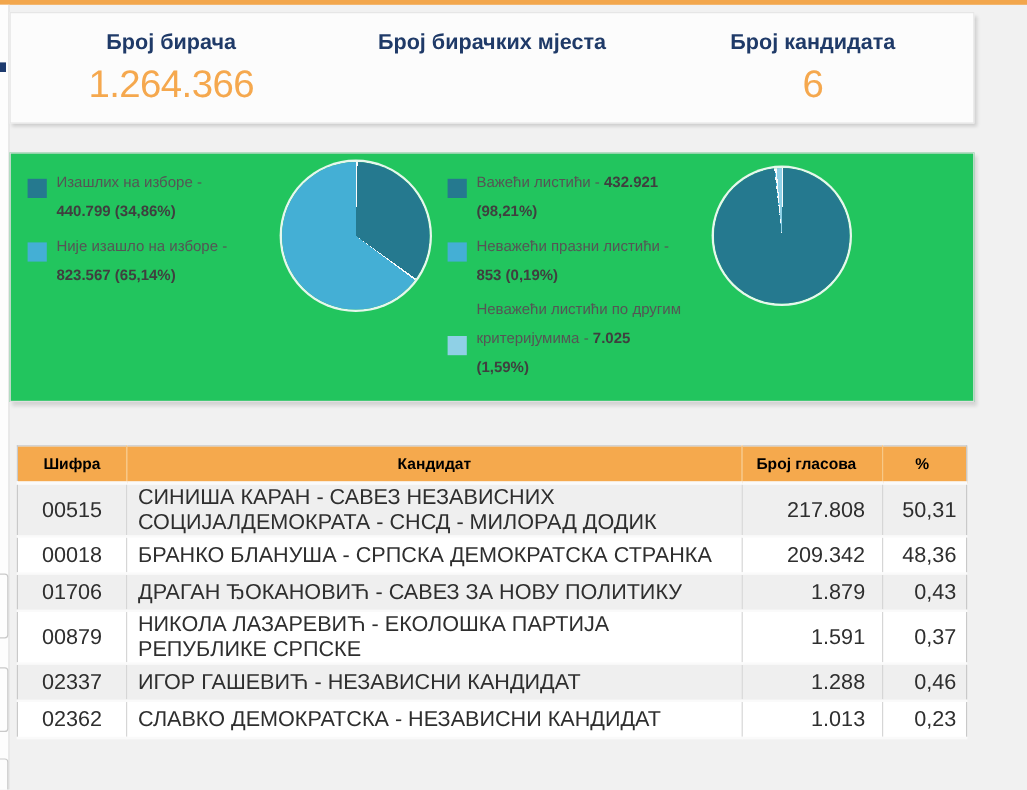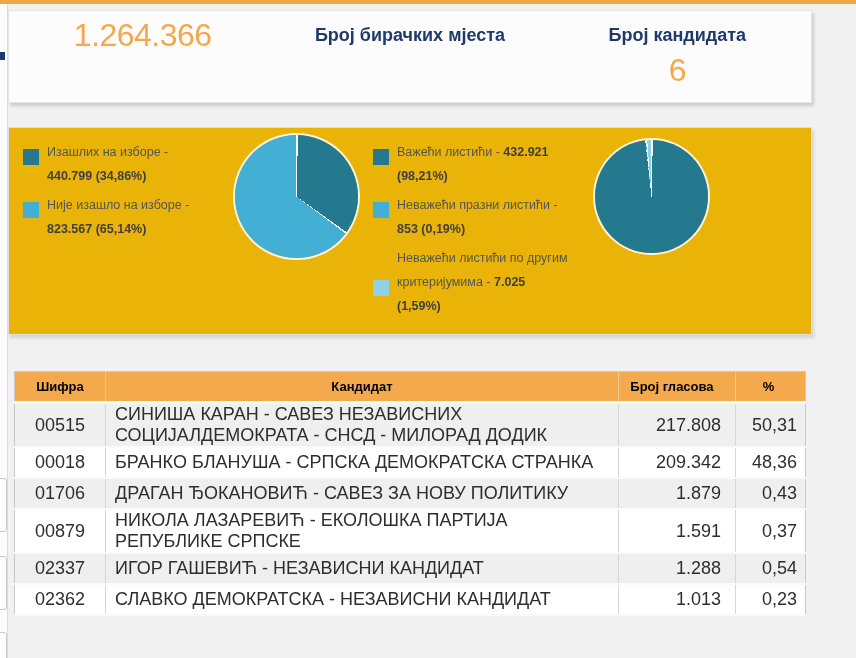--- a/index.html
+++ b/index.html
@@ -20,21 +20,21 @@
   .f3{top:628px;height:40px;}
 
   
   .panel{position:absolute;left:8px;box-sizing:border-box;}
   .stats{top:10px;width:804px;height:93px;background:#fcfcfc;border:1px solid #e6e6e6;
          box-shadow:2px 3px 3px rgba(0,0,0,0.15);display:flex;}
   .stat{flex:1;text-align:center;}
   .stat-label{margin-top:14px;font-size:18px;font-weight:bold;color:#1f3a68;}
   .stat-value{margin-top:6px;font-size:32px;color:#f5a84e;letter-spacing:-0.5px;}
 
-  .charts{top:127px;width:804px;height:208px;background:#eab308;border:1px solid #e0e0e0;
+  .charts{top:127px;width:804px;height:208px;background:#22c55e;border:1px solid #e0e0e0;
           box-shadow:2px 3px 3px rgba(0,0,0,0.12);}
   .legend{position:absolute;font-size:12.5px;color:#555;}
   .turnout-legend{left:14px;top:12px;width:200px;}
   .ballots-legend{left:364px;top:12px;width:195px;}
   .li{display:flex;align-items:flex-start;margin-bottom:5px;}
   .sq{width:16px;height:16px;flex:none;margin-top:9px;margin-right:8px;}
   .ballots-legend .li:nth-child(3) .sq{margin-top:34px;}
   .lt{display:block;width:168px;line-height:24px;}
   .ballots-legend .lt{width:171px;}
   .lt b{color:#3f3f3f;}
@@ -67,20 +67,21 @@
 
 <div class="left-sliver">
   <div class="navy-dash"></div>
   <div class="frag f1"></div>
   <div class="frag f2"></div>
   <div class="frag f3"></div>
 </div>
 
 <div class="panel stats">
   <div class="stat">
+    <div class="stat-label">Број бирача</div>
     <div class="stat-value">1.264.366</div>
   </div>
   <div class="stat">
     <div class="stat-label">Број бирачких мјеста</div>
   </div>
   <div class="stat">
     <div class="stat-label">Број кандидата</div>
     <div class="stat-value">6</div>
   </div>
 </div>
@@ -150,21 +151,21 @@
     <tr>
       <td class="col-code">00879</td>
       <td class="cand">НИКОЛА ЛАЗАРЕВИЋ - ЕКОЛОШКА ПАРТИЈА РЕПУБЛИКЕ СРПСКЕ</td>
       <td class="col-votes">1.591</td>
       <td class="col-pct">0,37</td>
     </tr>
     <tr>
       <td class="col-code">02337</td>
       <td class="cand">ИГОР ГАШЕВИЋ - НЕЗАВИСНИ КАНДИДАТ</td>
       <td class="col-votes">1.288</td>
-      <td class="col-pct">0,54</td>
+      <td class="col-pct">0,46</td>
     </tr>
     <tr>
       <td class="col-code">02362</td>
       <td class="cand">СЛАВКО ДЕМОКРАТСКА - НЕЗАВИСНИ КАНДИДАТ</td>
       <td class="col-votes">1.013</td>
       <td class="col-pct">0,23</td>
     </tr>
   </tbody>
 </table>
 

